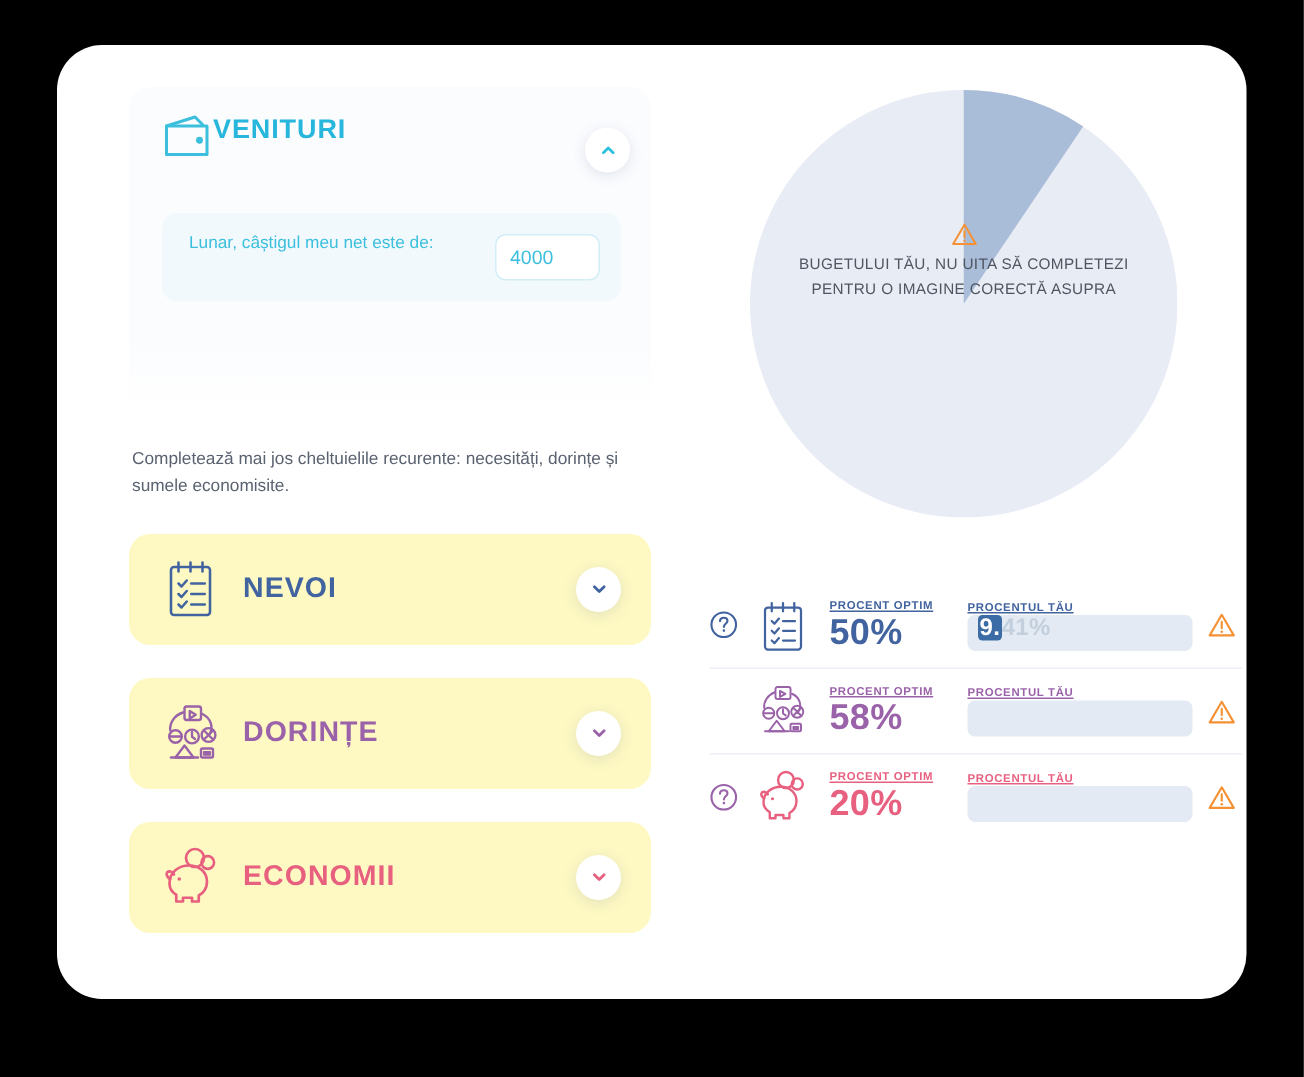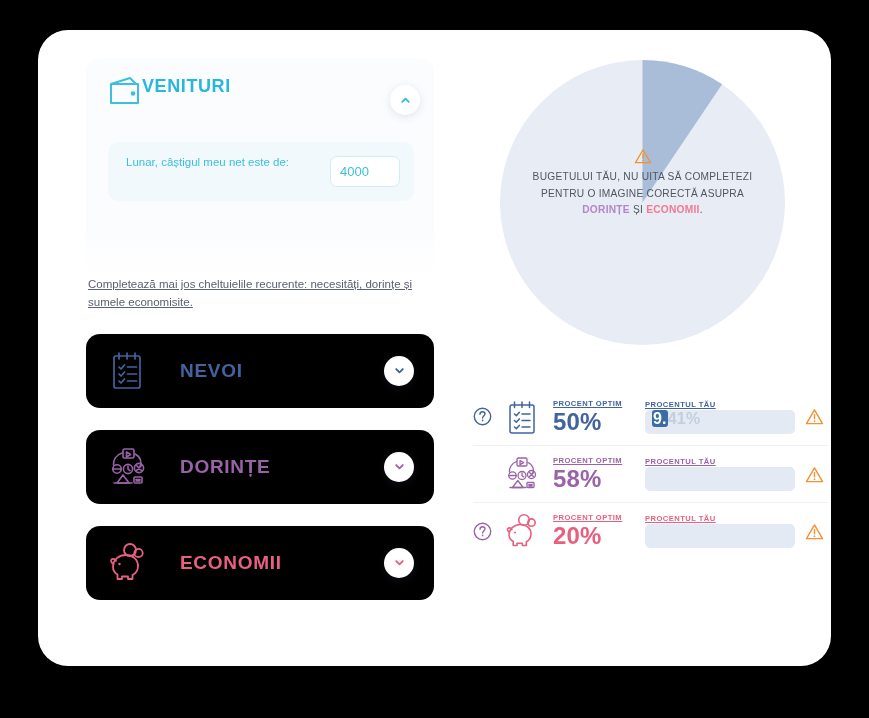--- a/index.html
+++ b/index.html
@@ -103,40 +103,40 @@
     background: #ffffff;
     color: #3bbfdd;
     font-size: 13px;
     font-family: "Liberation Sans", sans-serif;
     padding-left: 9px;
     outline: none;
   }
 
   
   .helper-note {
+    margin-top: 22px;
     padding-left: 2px;
     font-size: 11.5px;
     line-height: 1.55;
     color: #5a6270;
     width: 335px;
-    text-decoration: underline;
   }
 
   
   .cat-card {
     position: relative;
     width: 348px;
     height: 74px;
-    background: #000000;
+    background: #fef9c3;
     border-radius: 14px;
     margin-top: 22px;
     display: flex;
     align-items: center;
     padding-left: 22px;
-    gap: 32px;
+    gap: 14px;
     cursor: pointer;
   }
 
   .cat-icon { width: 40px; height: 42px; flex: 0 0 auto; }
 
   .cat-title {
     font-size: 19px;
     font-weight: bold;
     letter-spacing: 0.7px;
   }
@@ -385,23 +385,20 @@
         </svg>
 
         <div class="pie-msg">
           <svg class="pie-warn-icon" viewBox="0 0 20 18" fill="none" stroke="#f59133" stroke-width="1.5" stroke-linecap="round" stroke-linejoin="round">
             <path d="M10 2 L18.5 16.5 L1.5 16.5 Z"></path>
             <path d="M10 7 L10 11.5"></path>
             <circle cx="10" cy="14" r="0.9" fill="#f59133" stroke="none"></circle>
           </svg>
           <div>BUGETULUI TĂU, NU UITA SĂ COMPLETEZI</div>
           <div>PENTRU O IMAGINE CORECTĂ ASUPRA</div>
-          <div>
-            <span class="hl-dorinte">DORINȚE</span><span> ȘI </span><span class="hl-economii">ECONOMII</span><span>.</span>
-          </div>
         </div>
       </div>
 
       <div class="pct-rows">
 
         <div class="pct-row">
           <svg class="help-icon" viewBox="0 0 19 19" fill="none" stroke="#41639f" stroke-width="1.4">
             <circle cx="9.5" cy="9.5" r="8.2"></circle>
             <path d="M7 7.2 C7 5.6 8.2 4.8 9.6 4.8 C11 4.8 12 5.7 12 7 C12 8.6 9.6 8.9 9.6 11" stroke-linecap="round"></path>
             <circle cx="9.6" cy="13.4" r="0.85" fill="#41639f" stroke="none"></circle>

